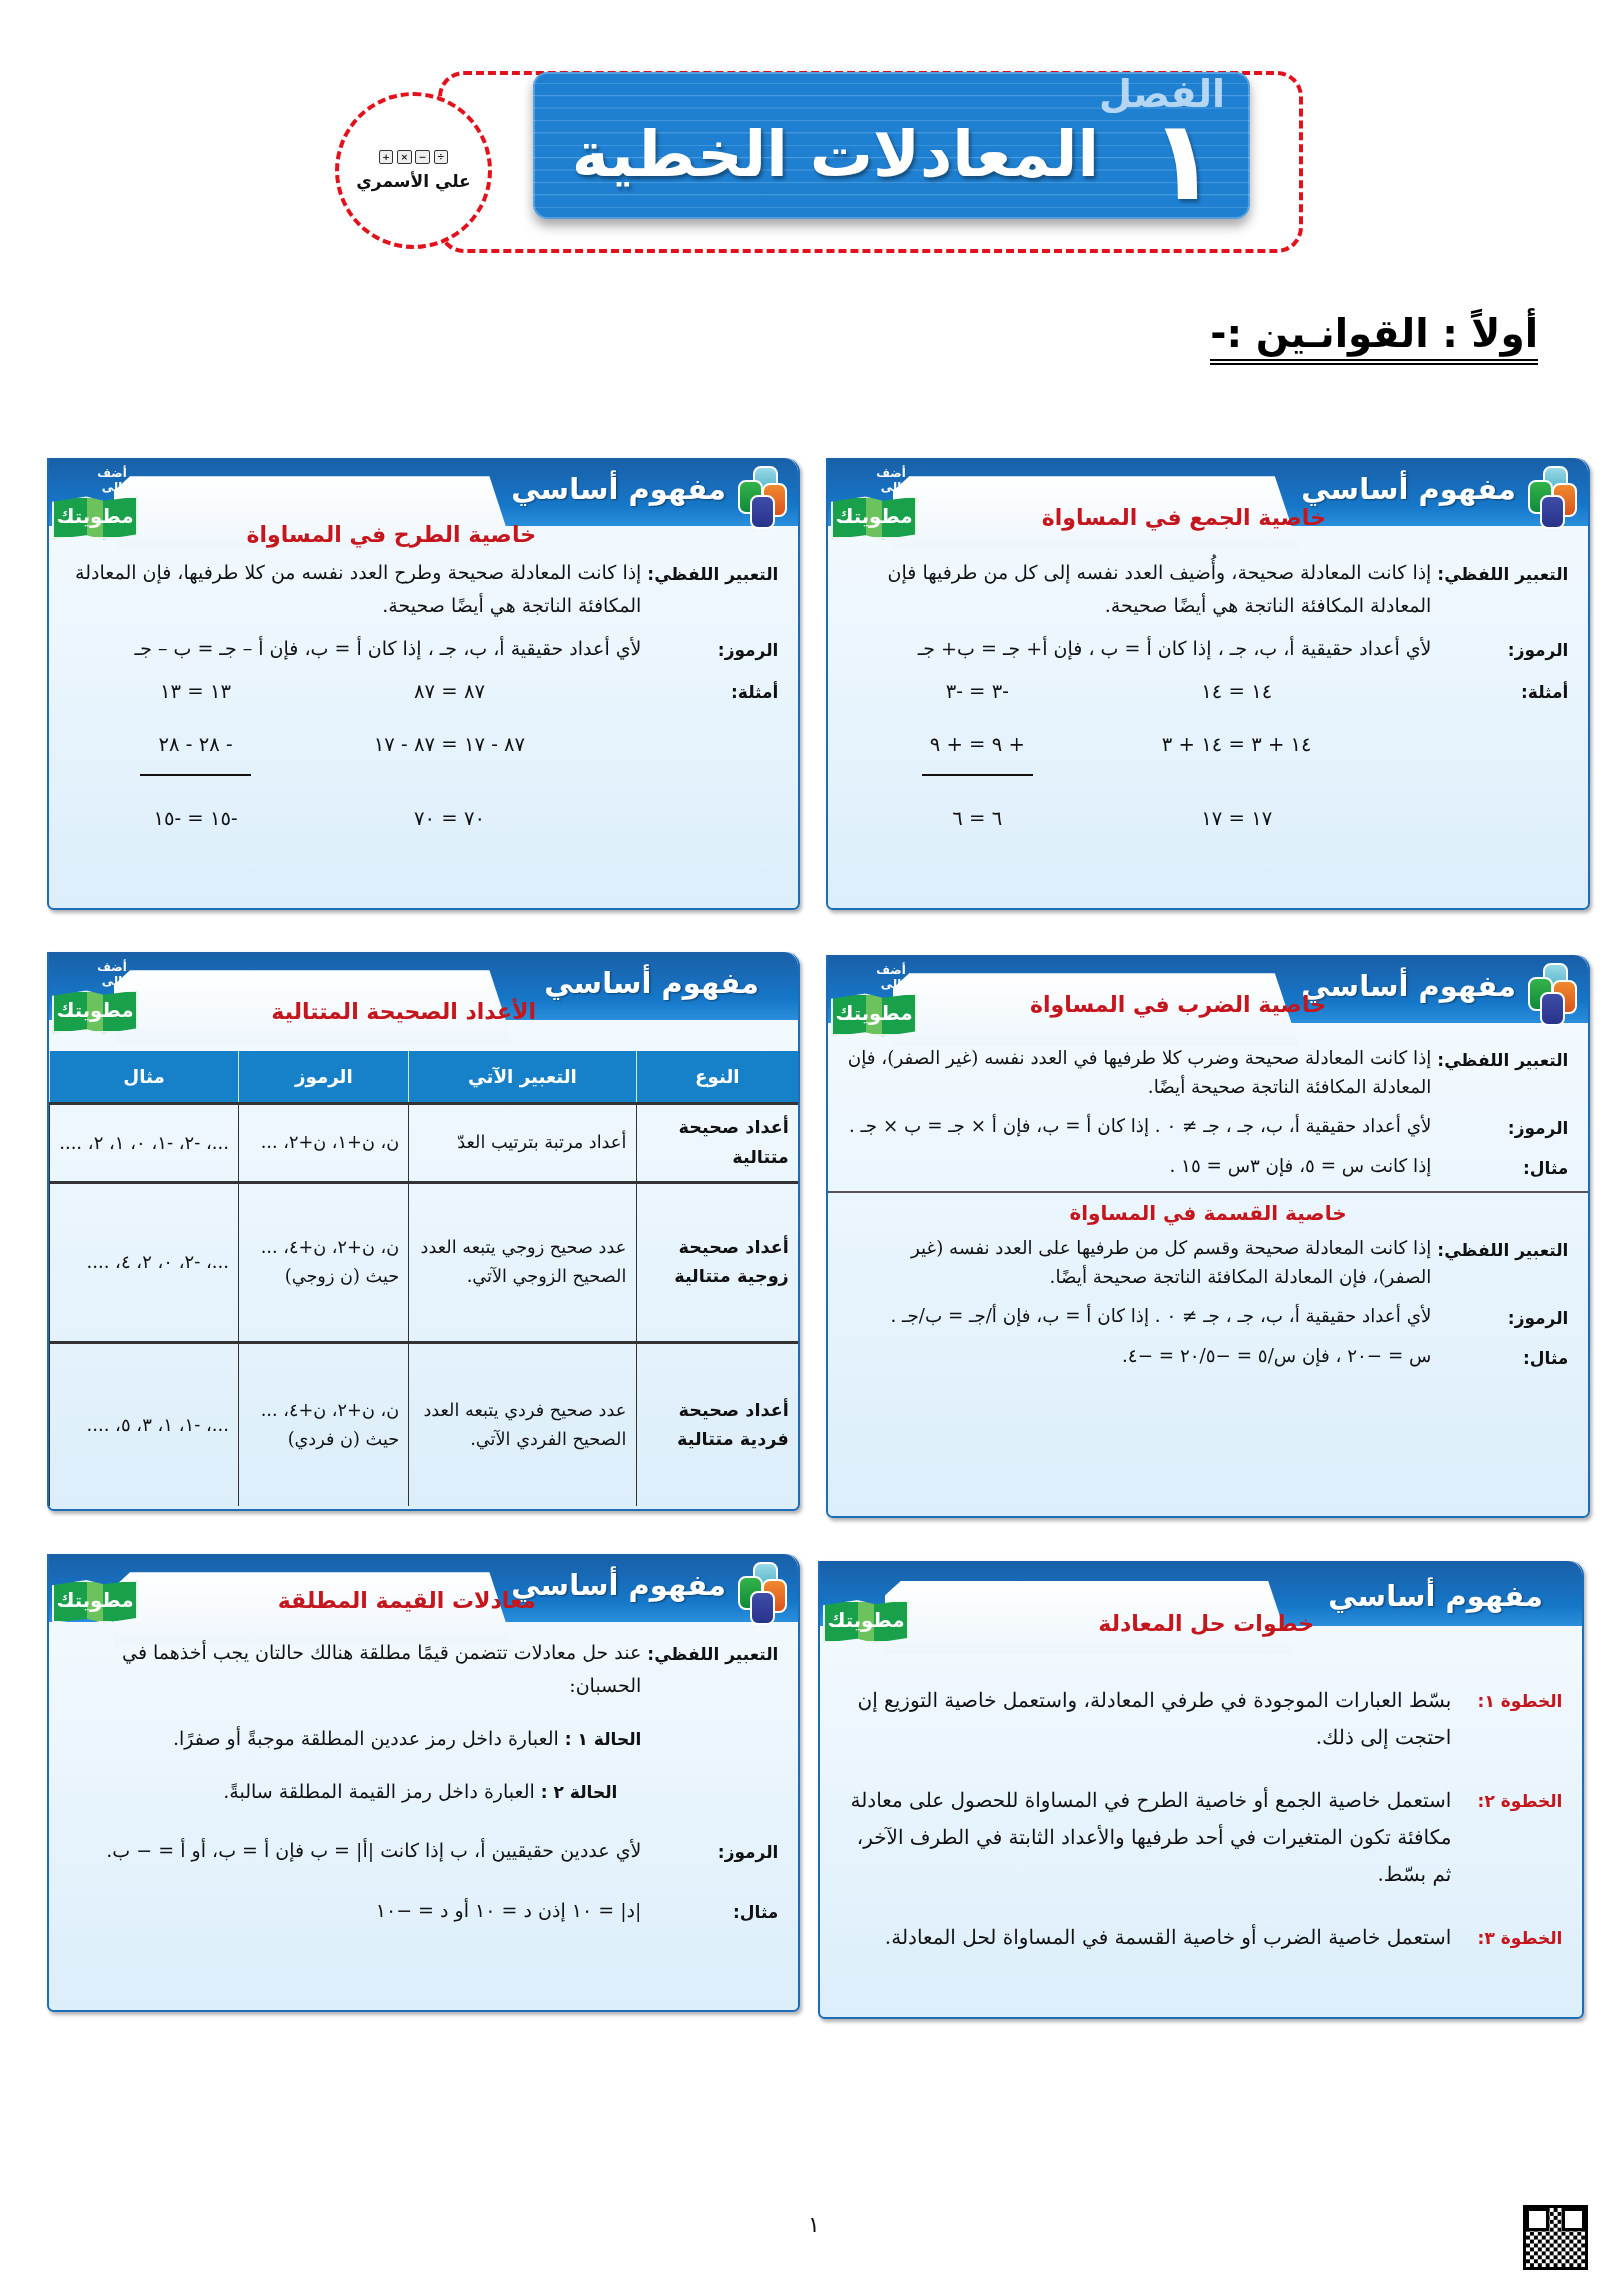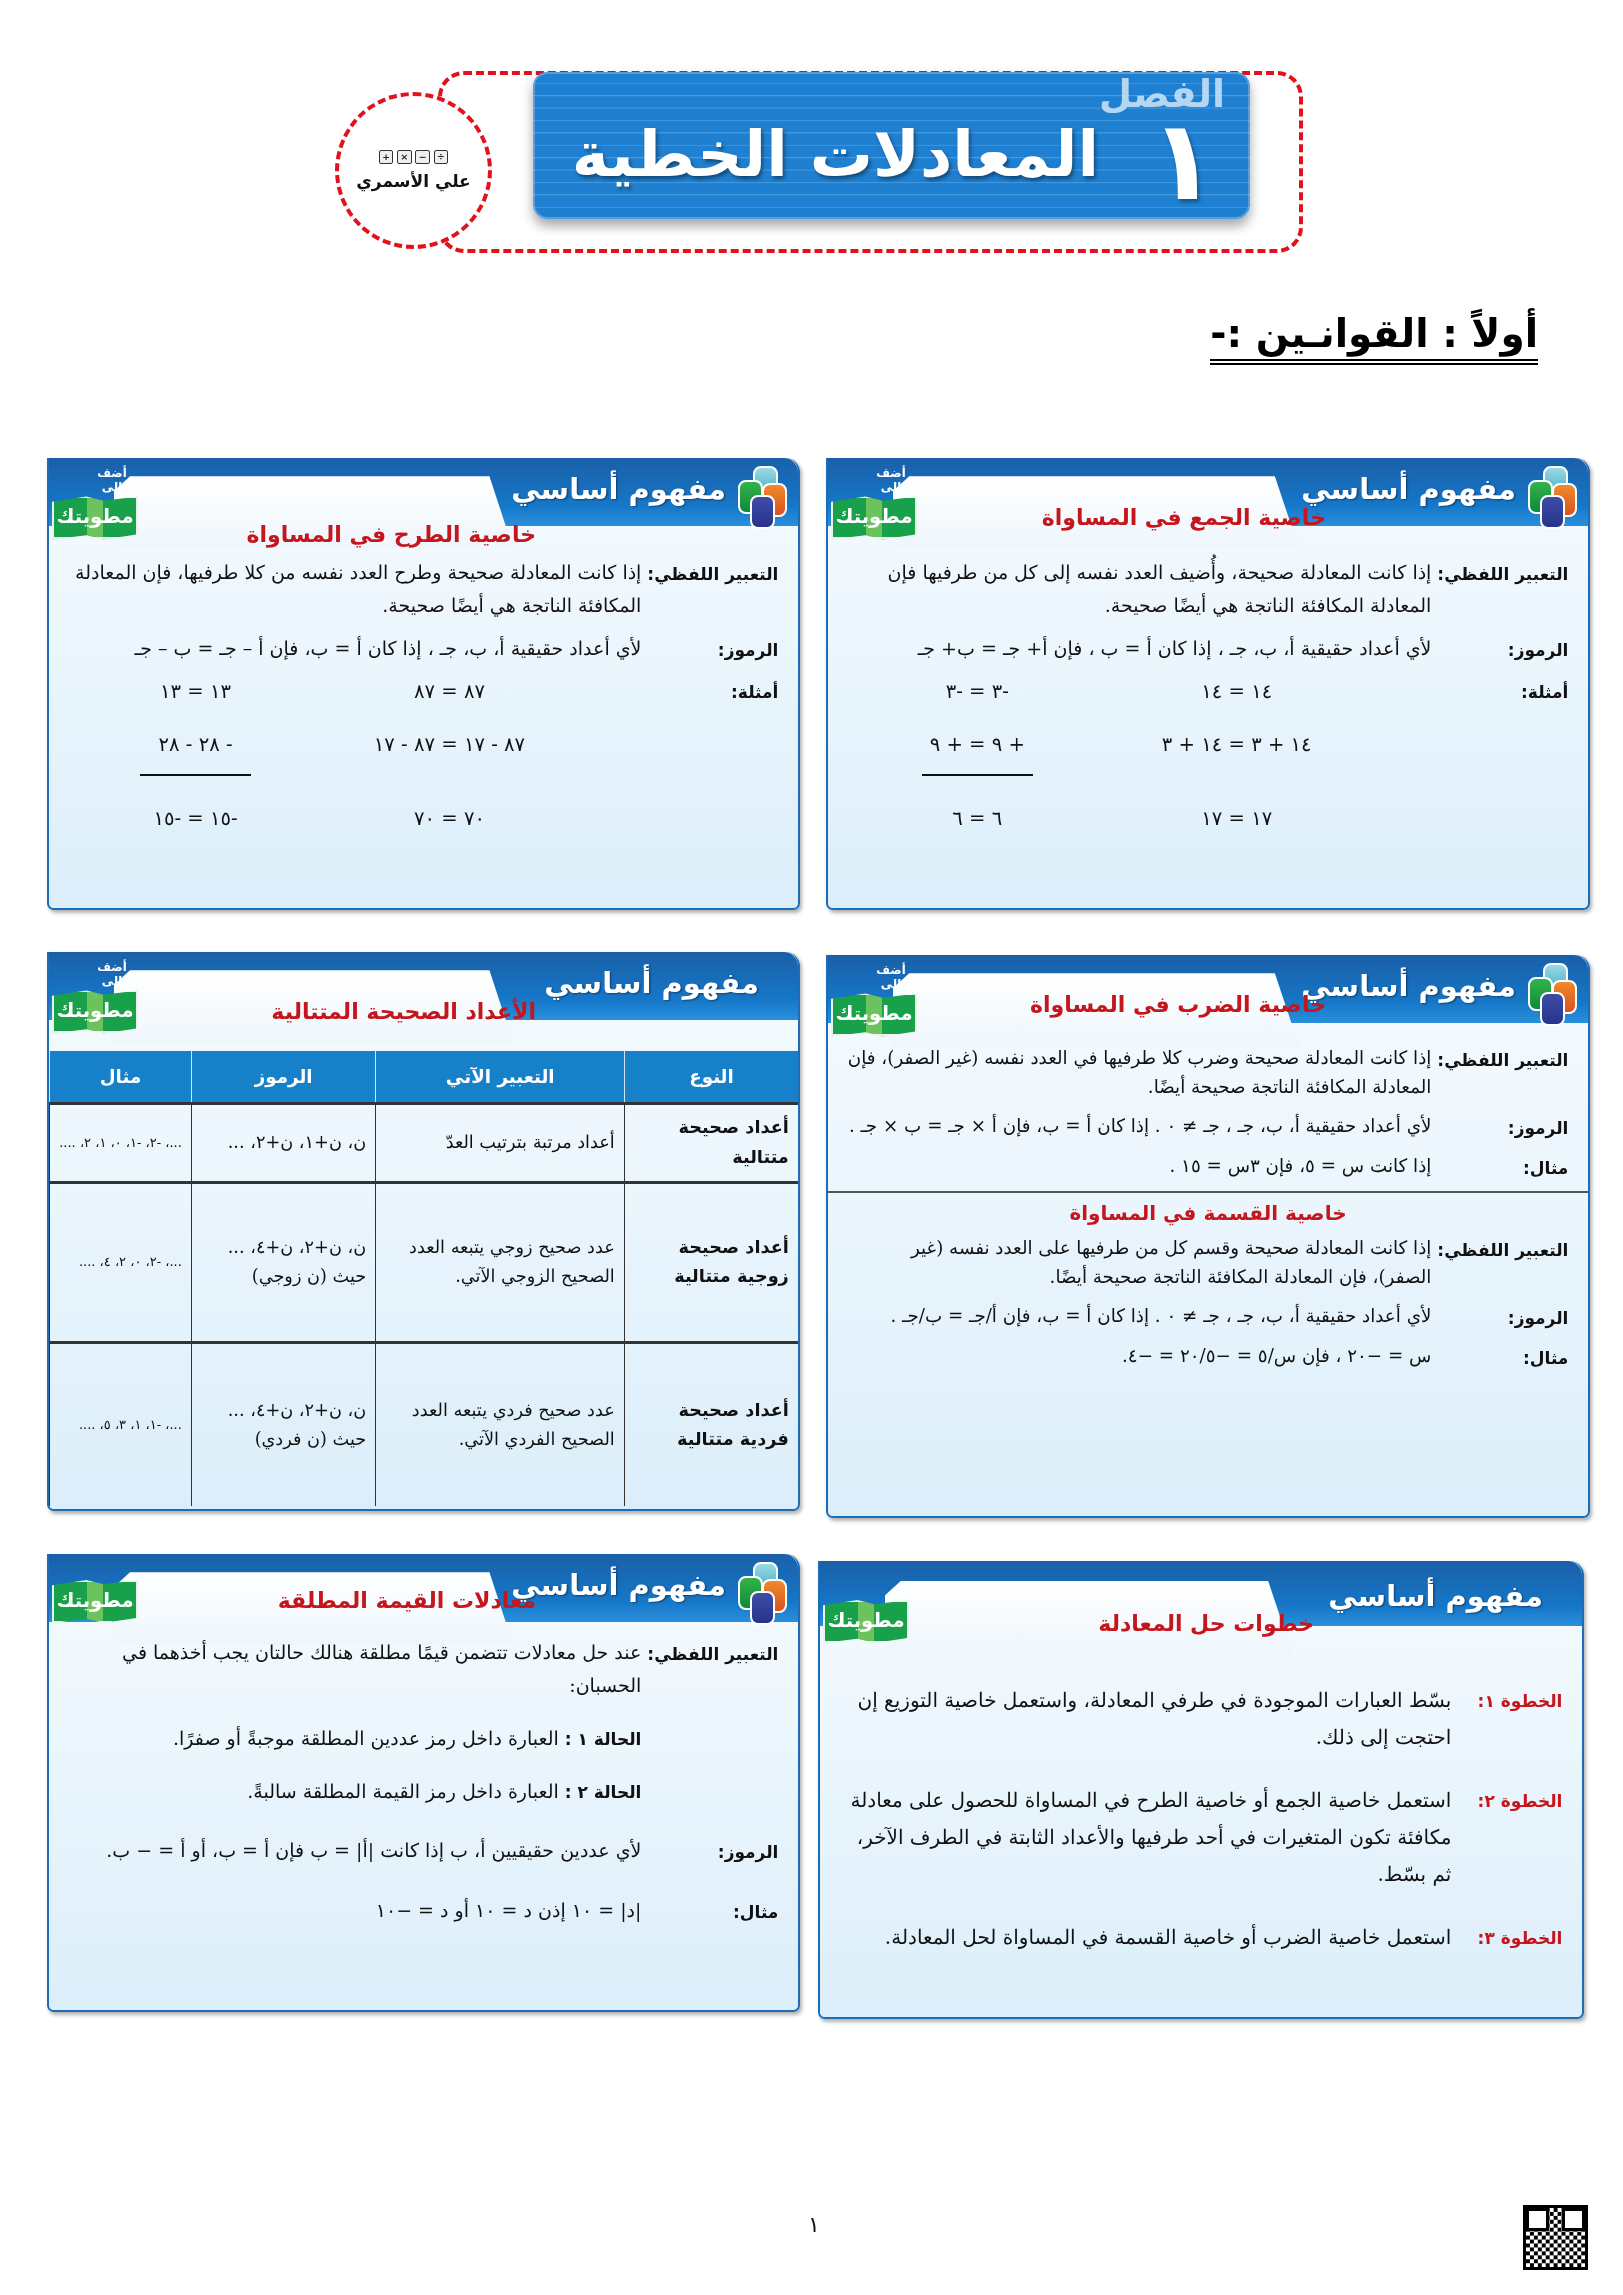--- a/index.html
+++ b/index.html
@@ -62,21 +62,21 @@
   .ex-grid { display: grid; grid-template-columns: 1fr 1fr; row-gap: 19.6px; text-align: center; margin-right: 65px; direction: rtl; font-size: 19.6px; }
   .ex-grid .rule { border-top: 2.6px solid #111; width: 111px; margin: -7.9px auto 0; }
   .sub-divider { height: 2px; background: #555; margin: 6.5px -19.6px 3.9px; }
   .sub-title { text-align: center; color: #c4161c; font-family: "DejaVu Sans", sans-serif; font-weight: bold; font-size: 20px; margin-bottom: 3.9px; }
 
   
   .int-table { position: absolute; top: 99px; left: 0; right: 0; border-collapse: collapse; width: 100%; font-family: "DejaVu Serif", serif; font-size: 17.7px; }
   .int-table th { background: #1681c8; color: #fff; font-family: "DejaVu Sans", sans-serif; font-size: 18.3px; height: 52px; border-left: 1.3px solid #cfe6f8; border-bottom: 3.3px solid #333; }
   .int-table td { border-left: 1.3px solid #333; border-bottom: 3.3px solid #333; padding: 6.5px 9.2px; vertical-align: middle; line-height: 1.65; }
   .int-table td.type { font-family: "DejaVu Sans", sans-serif; font-weight: bold; }
-  .int-table td.ex { direction: rtl; white-space: nowrap; font-size: 13px; }
+  .int-table td.ex { direction: rtl; white-space: nowrap; font-size: 18px; }
 
   .steps .row .lbl { color: #c4161c; width: 111px; }
   .steps .row { margin-bottom: 26px; font-size: 20px; line-height: 1.85; }
 
   .page-number { position: absolute; left: 808px; top: 2212px; font-size: 22px; font-family: "DejaVu Serif", serif; }
   .qr { position: absolute; left: 1523px; top: 2205px; width: 65px; height: 65px; background:
       conic-gradient(from 0deg, #000 0 25%, #fff 0 50%, #000 0 75%, #fff 0) 0 0/7.9px 7.9px; border: 3.9px solid #000; }
   .qr::before, .qr::after { content: ""; position: absolute; width: 17px; height: 17px; border: 3.9px solid #000; background: #fff; }
   .qr::before { top: 0; left: 0; } .qr::after { top: 0; right: 0; }
 </style>
@@ -293,21 +293,21 @@
   </div>
   <div class="box-body" style="top:82px;">
     <div class="row" style="margin-bottom:19.6px;">
         <div class="lbl">التعبير اللفظي:</div>
         <div class="val">عند حل معادلات تتضمن قيمًا مطلقة هنالك حالتان يجب أخذهما في الحسبان:</div>
       </div>
     <div class="row" style="margin-bottom:19.6px;">
         <div class="lbl"></div>
         <div class="val"><b style="font-family:'DejaVu Sans',sans-serif;font-size:17px;">الحالة ١ :</b> <span>العبارة داخل رمز عددين المطلقة موجبةً أو صفرًا.</span></div>
       </div>
-    <div class="row" style="margin-bottom:26px;">
+    <div class="row" style="margin-bottom:26px;gap:24px;">
         <div class="lbl"></div>
         <div class="val"><b style="font-family:'DejaVu Sans',sans-serif;font-size:17px;">الحالة ٢ :</b> <span>العبارة داخل رمز القيمة المطلقة سالبةً.</span></div>
       </div>
     <div class="row" style="margin-bottom:26px;">
         <div class="lbl">الرموز:</div>
         <div class="val">لأي عددين حقيقيين أ، ب إذا كانت |أ| = ب فإن أ = ب، أو أ = − ب.</div>
       </div>
     <div class="row">
         <div class="lbl">مثال:</div>
         <div class="val">|د| = ١٠ إذن د = ١٠ أو د = −١٠</div>

